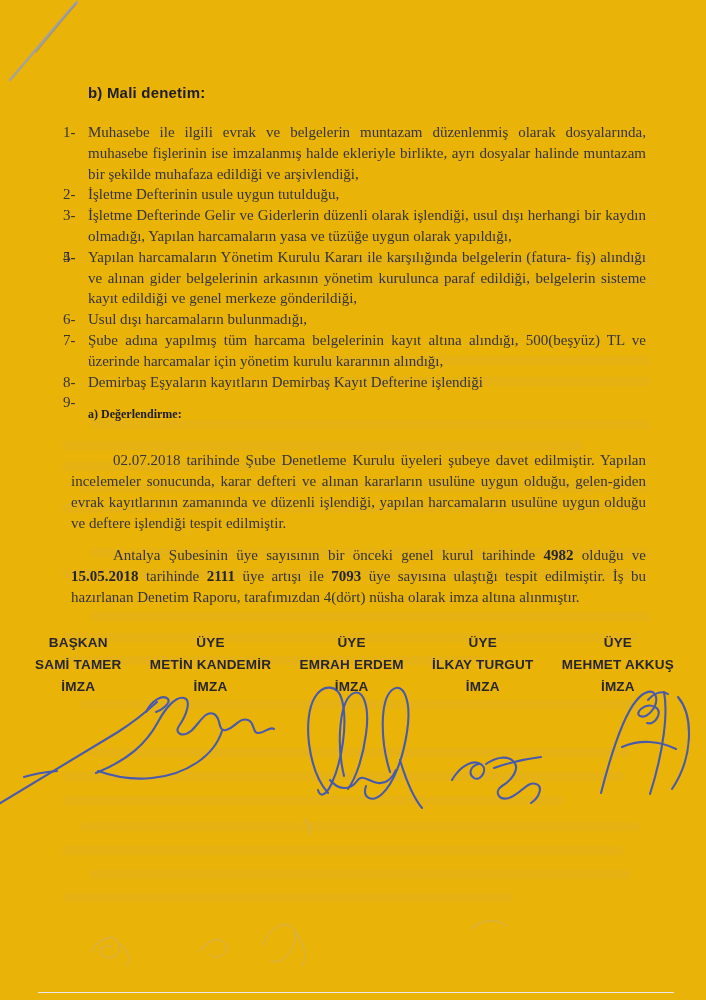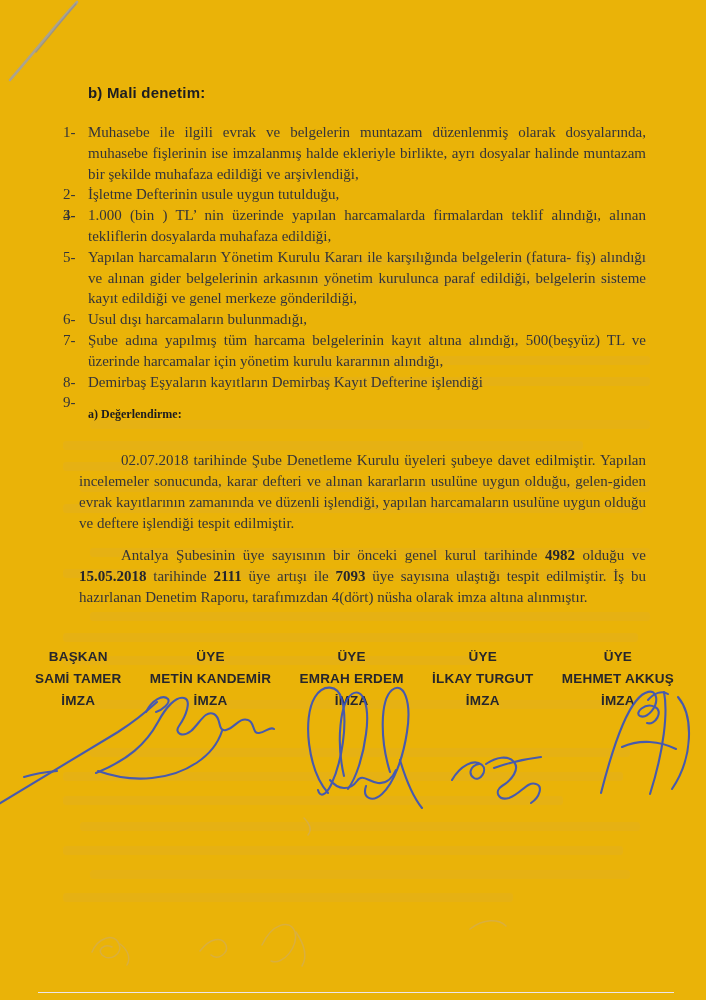--- a/index.html
+++ b/index.html
@@ -27,29 +27,29 @@
     position:relative;padding-left:25px;
     text-align:justify;font-size:15px;line-height:20.8px;color:#34343a;
   }
   .audit-list .num{position:absolute;left:0;top:0;}
   .heading-serif{
     margin:15px 0 16px 25px;
     font-family:"Liberation Serif", serif;
     font-weight:bold;font-size:12px;color:#1b1b20;
   }
   .para{
-    margin:28px 0 0 16px;
+    margin:28px 0 0 8px;
     text-indent:42px;text-align:justify;
     font-size:15px;line-height:21px;color:#34343a;
   }
   .para + .para{margin-top:11px;}
   .para .b{font-weight:bold;color:#26262c;}
   .sig-row{
     display:flex;justify-content:space-between;
-    margin:38px -28px 0 -28px;
+    margin:24px -28px 0 -28px;
     font-family:"Liberation Sans", sans-serif;
     font-weight:bold;font-size:13.5px;line-height:22px;
     color:#26262c;text-align:center;letter-spacing:.2px;
   }
   .sig-col{white-space:nowrap;}
   .ink-overlay,.artifact-overlay{
     position:absolute;left:0;top:0;width:706px;height:1000px;
     pointer-events:none;
   }
   .ghost-layer{position:absolute;left:0;top:0;width:706px;height:1000px;pointer-events:none;}
@@ -102,25 +102,25 @@
     <span class="txt">Muhasebe ile ilgili evrak ve belgelerin muntazam düzenlenmiş olarak dosyalarında, muhasebe fişlerinin ise imzalanmış halde ekleriyle birlikte, ayrı dosyalar halinde muntazam bir şekilde muhafaza edildiği ve arşivlendiği,</span>
   </li>
 
   <li>
     <span class="num">2-</span>
     <span class="txt">İşletme Defterinin usule uygun tutulduğu,</span>
   </li>
 
   <li>
     <span class="num">3-</span>
+    <span class="txt">İşletme Defterinde Gelir ve Giderlerin düzenli olarak işlendiği, usul dışı herhangi bir kaydın olmadığı, Yapılan harcamaların yasa ve tüzüğe uygun olarak yapıldığı,</span>
   </li>
 
   <li>
     <span class="num">4-</span>
-    <span class="txt">1.000 (bin ) TL’ nin üzerinde yapılan harcamalarda firmalardan teklif alındığı, alınan tekliflerin dosyalarda muhafaza edildiği,</span>
   </li>
 
   <li>
     <span class="num">5-</span>
     <span class="txt">Yapılan harcamaların Yönetim Kurulu Kararı ile karşılığında belgelerin (fatura- fiş) alındığı ve alınan gider belgelerinin arkasının yönetim kurulunca paraf edildiği, belgelerin sisteme kayıt edildiği ve genel merkeze gönderildiği,</span>
   </li>
 
   <li>
     <span class="num">6-</span>
     <span class="txt">Usul dışı harcamaların bulunmadığı,</span>

